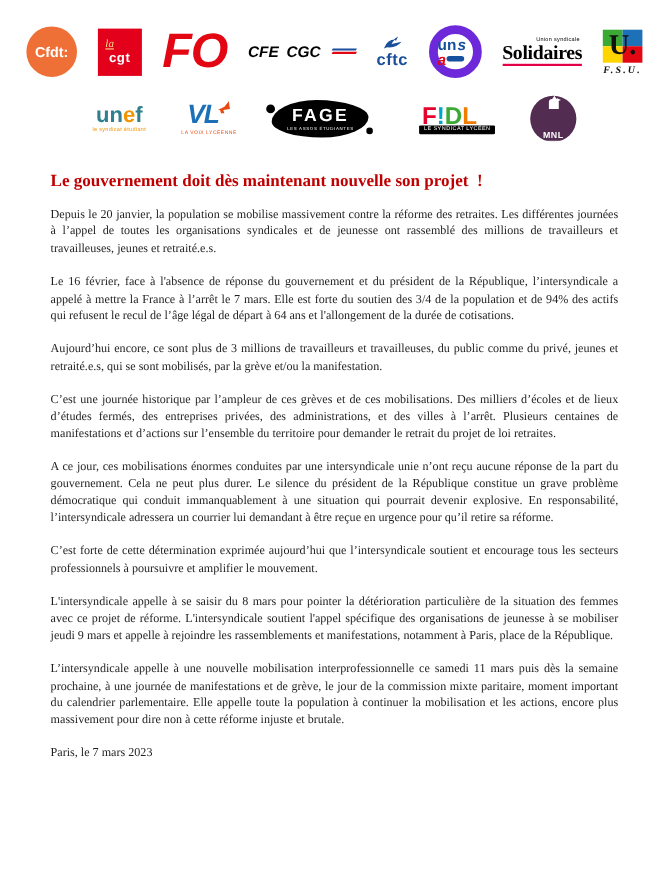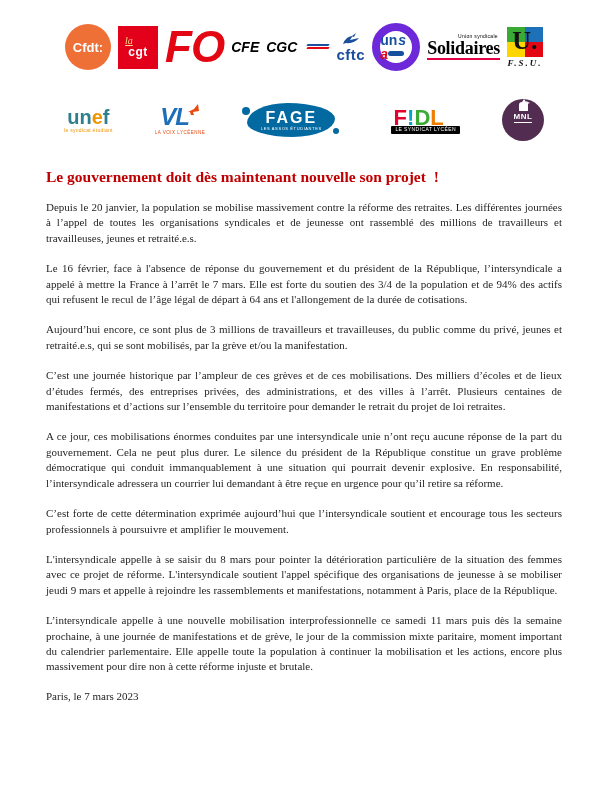--- a/index.html
+++ b/index.html
@@ -4,22 +4,22 @@
 <style>
   * { margin:0; padding:0; box-sizing:border-box; }
   html,body { background:#ffffff; }
   .page {
     position:relative; width:608px; height:796px; margin:0 auto;
     background:#ffffff; overflow:hidden;
     font-family:"Liberation Serif", serif; color:#1f1f1f;
   }
   
   .logo-row { display:flex; align-items:center; justify-content:space-between; }
-  .logo-row.row1 { padding:0 65px; margin-top:18px; height:58px; }
-  .logo-row.row2 { padding:0 64px; margin-top:20px; height:48px; }
+  .logo-row.row1 { padding:0 24px; margin-top:18px; height:58px; }
+  .logo-row.row2 { padding:0 84px; margin-top:8px; height:48px; }
   .logo { display:flex; flex-direction:column; align-items:center; justify-content:center;
           font-family:"Liberation Sans", sans-serif; line-height:1; }
 
   .cfdt-circle { width:46px; height:46px; border-radius:50%;
     display:flex; align-items:center; justify-content:center;
     font-weight:bold; font-size:13px; }
 
   .cgt-square { width:40px; height:43px; display:flex; flex-direction:column;
     align-items:center; justify-content:center; }
   .cgt-la { font-style:italic; font-size:10px; align-self:flex-start; margin-left:7px;
@@ -77,21 +77,21 @@
   .fage-txt { font-weight:bold; font-size:16px; letter-spacing:2px; }
   .fage-tag { font-size:4px; letter-spacing:0.6px; margin-top:1px; }
 
   .fidl { display:flex; flex-direction:column; align-items:center; }
   .fidl-letters { display:flex; align-items:flex-end; }
   .fidl-letters span { font-weight:900; font-size:22px; letter-spacing:0; }
   .fidl-banner { font-size:5px; padding:1.5px 4px; margin-top:-3px; margin-left:14px;
     letter-spacing:0.4px; border-radius:1px; }
 
   .mnl-circle { width:42px; height:42px; border-radius:50%; display:flex; flex-direction:column;
-    align-items:center; justify-content:flex-start; }
+    align-items:center; justify-content:space-between; }
   .mnl-txt { font-weight:bold; font-size:8px; letter-spacing:0.5px;
     border-bottom:1px solid currentColor; padding-bottom:1px; margin-top:1px; }
 
   
   .title { margin:24px 46px 0 46px; font-size:15.5px; font-weight:bold; white-space:pre-wrap; }
   .body-text { margin:14px 46px 0 46px; }
   .body-text p { font-size:11px; line-height:15.4px; text-align:justify; margin-bottom:15px; color:#1f1f1f; }
   .dateline { margin:3px 46px 0 46px; font-size:11px; color:#1f1f1f; }
 </style>
 </head>
@@ -182,21 +182,21 @@
       <div class="vl-row">
         <span class="vl-txt" style="color: rgb(29, 112, 183);">VL</span>
         <svg width="13" height="13" viewBox="0 0 13 13">
           <path d="M1 9 L7 6 L11 1 L12 8 L6 9 L7 12 L4 12 L3 9 Z" fill="#e8490f"></path>
         </svg>
       </div>
       <span class="vl-tag" style="color: rgb(232, 73, 15);">LA VOIX LYCÉENNE</span>
     </div>
 
     <div class="logo">
-      <div class="fage-blob" style="background-color: #0369a1;">
+      <div class="fage-blob" style="background-color: #000000;">
         <span class="fage-txt" style="color: rgb(255, 255, 255);">FAGE</span>
         <span class="fage-tag" style="color: rgb(255, 255, 255);">LES ASSOS ÉTUDIANTES</span>
       </div>
     </div>
 
     <div class="logo fidl">
       <div class="fidl-letters">
         <span style="color: rgb(228, 3, 46);">F</span>
         <span style="color: rgb(0, 165, 200);">!</span>
         <span style="color: rgb(58, 170, 53);">D</span>

